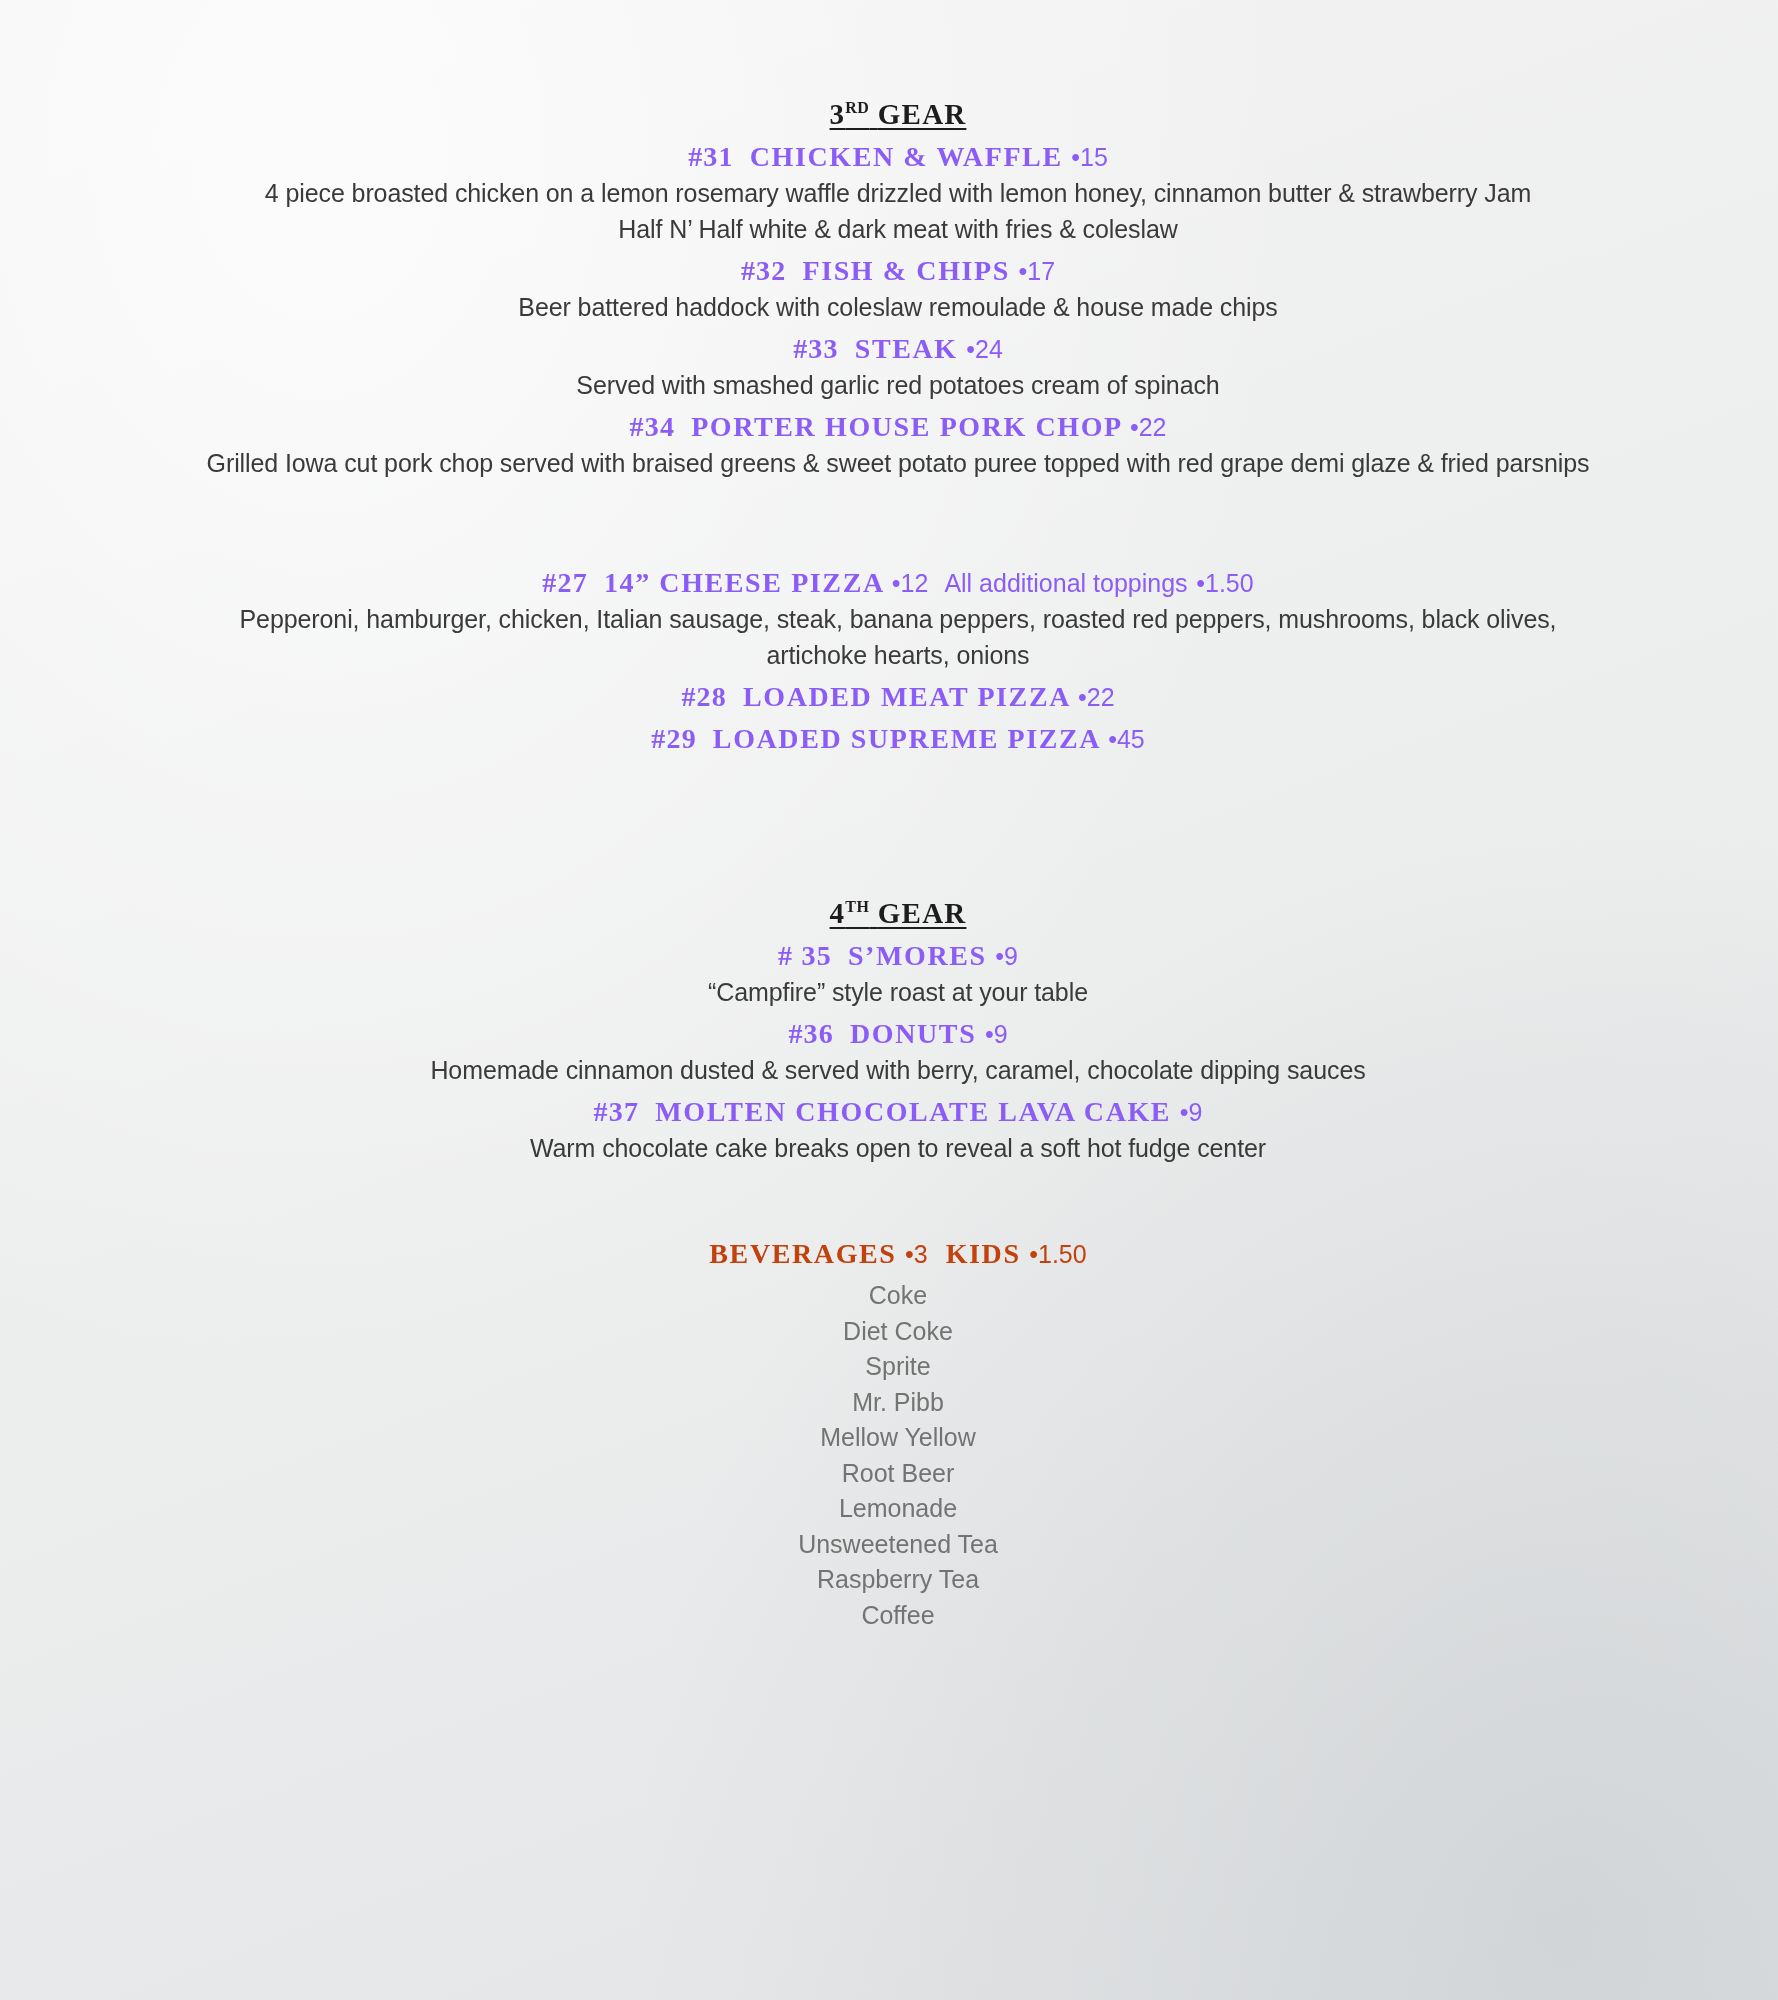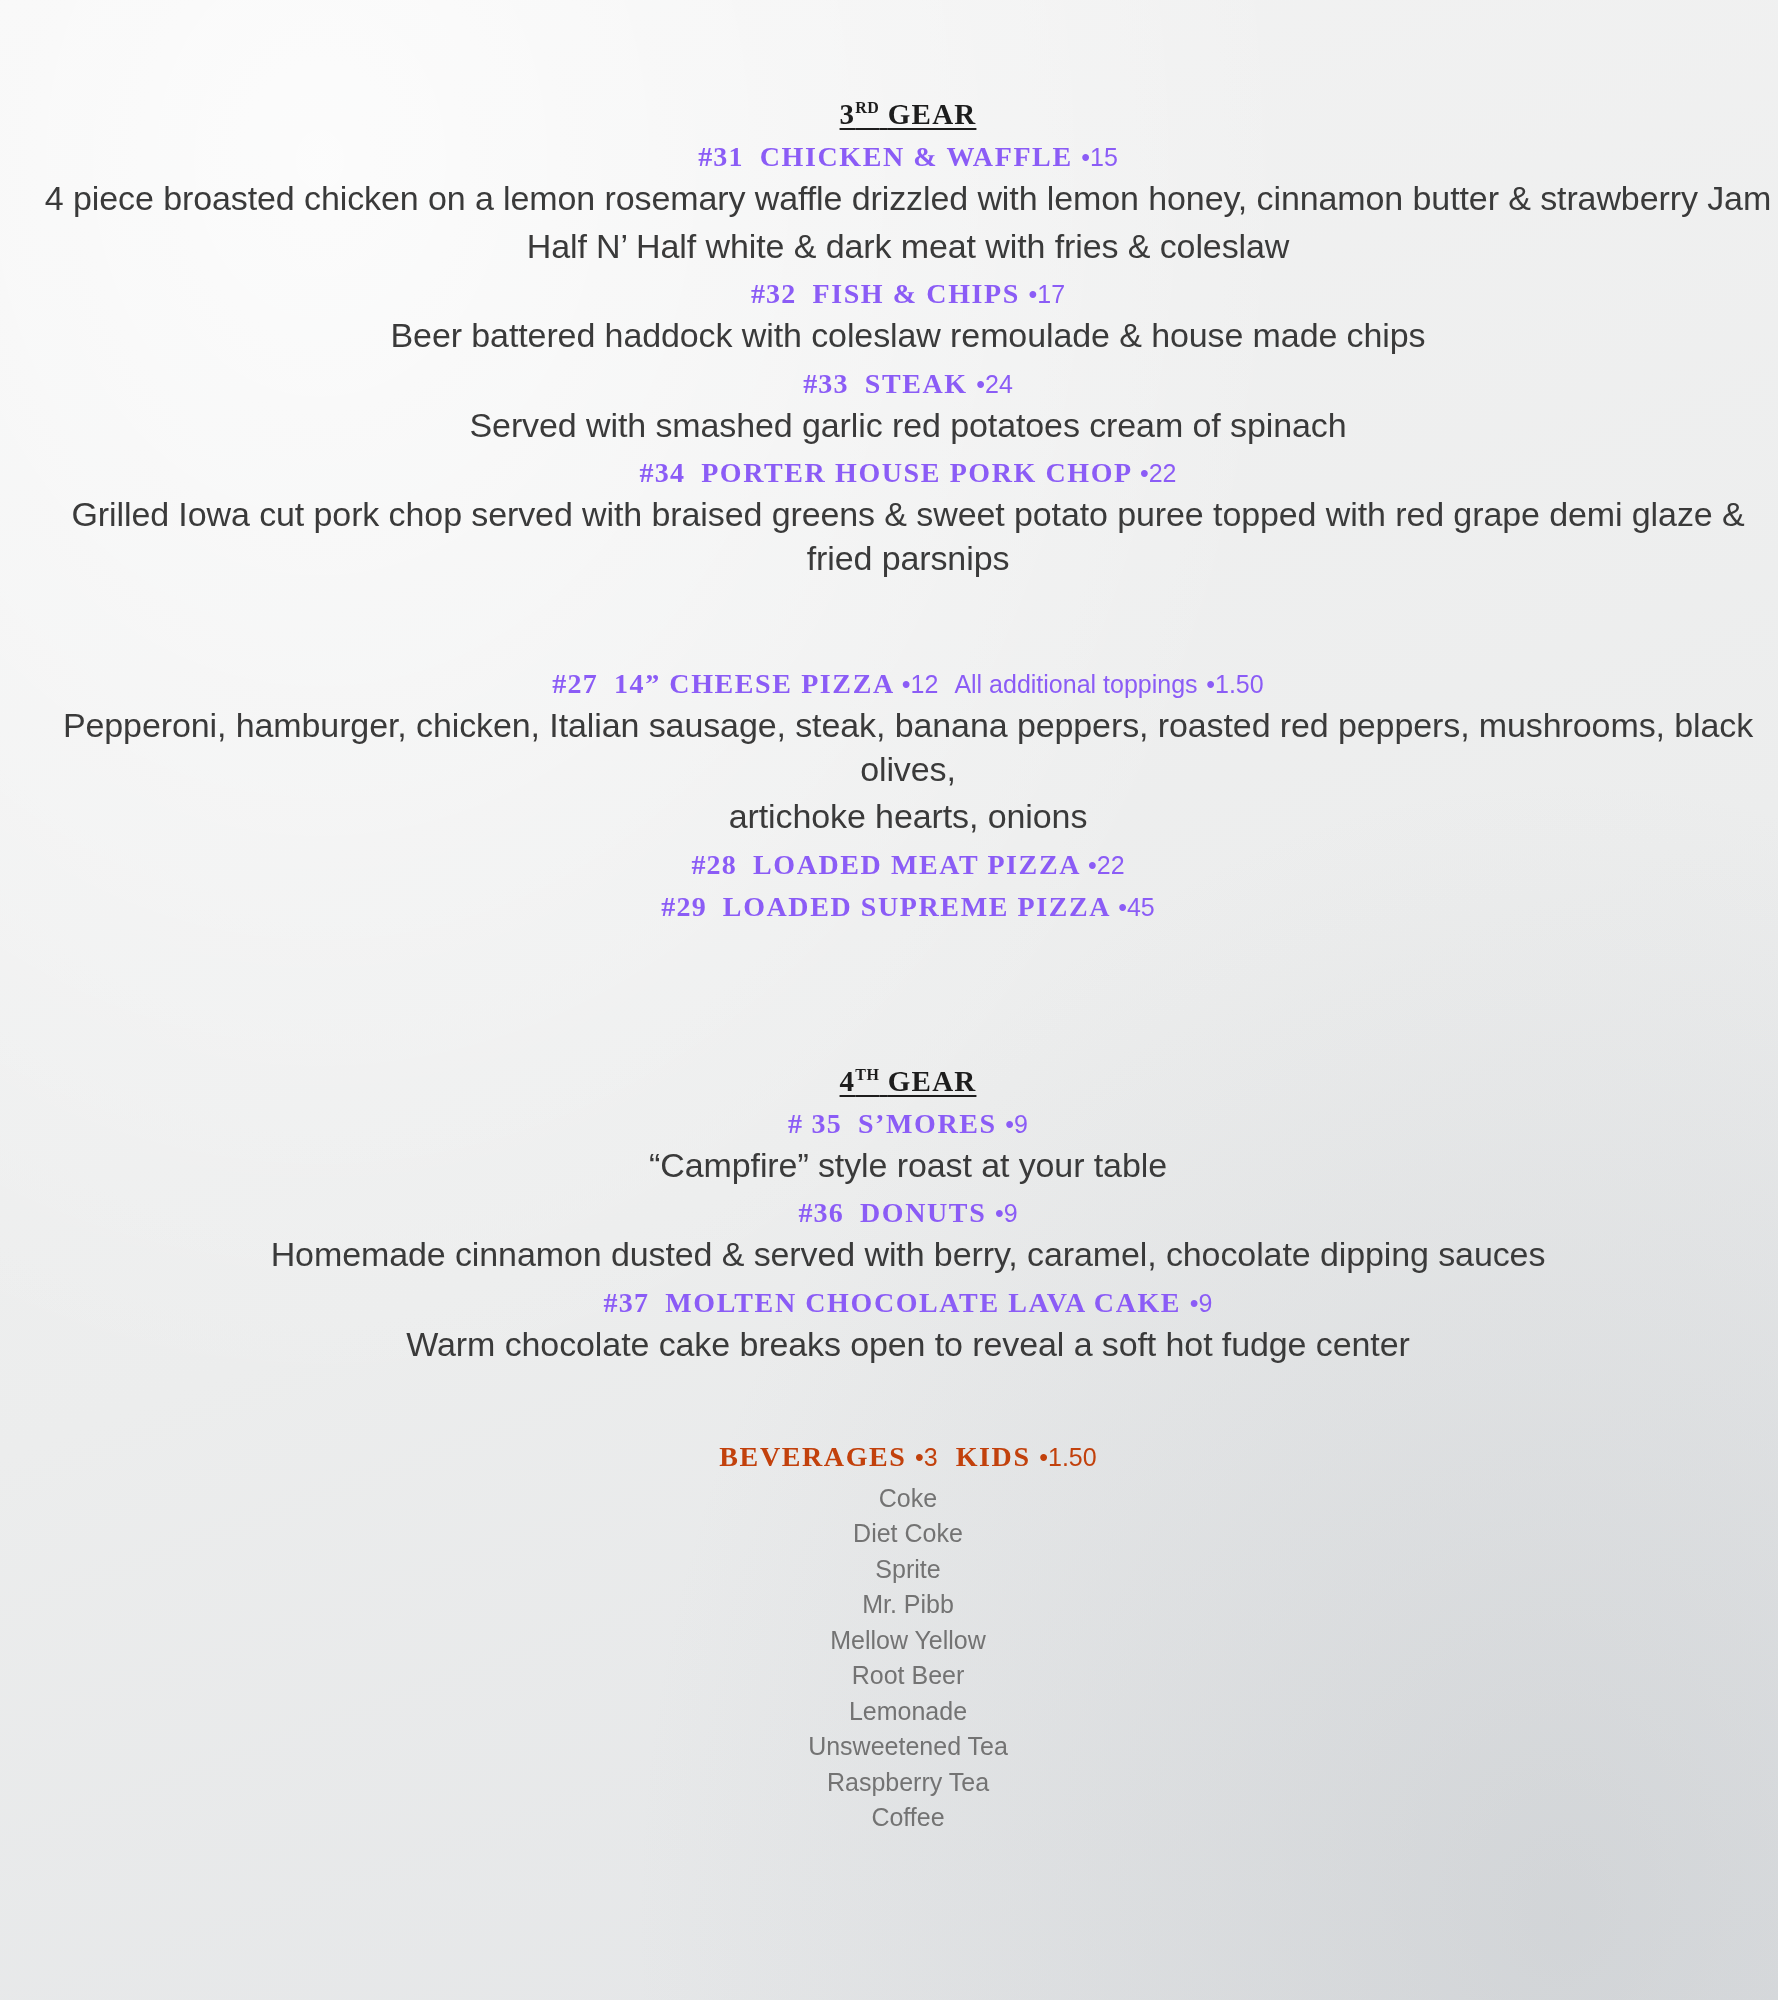--- a/index.html
+++ b/index.html
@@ -23,21 +23,21 @@
       radial-gradient(ellipse at 18% 8%, rgba(255,255,255,0.75) 0%, rgba(255,255,255,0) 48%),
       radial-gradient(ellipse at 88% 96%, rgba(170,175,180,0.30) 0%, rgba(170,175,180,0) 42%),
       linear-gradient(160deg, #f3f3f3 0%, #eceded 55%, #e2e4e6 100%);
     pointer-events: none;
   }
   .page {
     position: relative;
     width: 1778px;
     height: 2000px;
     box-sizing: border-box;
-    padding: 60px 30px 0 38px;
+    padding: 60px 30px 0 28px;
   }
   .menu {
     width: 1740px;
     margin: 0 auto;
     text-align: center;
   }
 
   .section {
     margin: 0;
   }
@@ -73,21 +73,21 @@
     width: 16px;
   }
   .item-title .price {
     font-family: "Liberation Sans", sans-serif;
     font-weight: normal;
     font-size: 25px;
     letter-spacing: 0;
   }
   .item-desc {
     font-family: "Liberation Sans", sans-serif;
-    font-size: 34px;
+    font-size: 25px;
     font-weight: 300;
     color: #3a3a3a;
     margin: 4px 0 0 0;
     line-height: 1.28;
     letter-spacing: -0.1px;
   }
 
   .spacer-lg { height: 78px; }
   .spacer-xl { height: 104px; }
   .spacer-md { height: 58px; }

